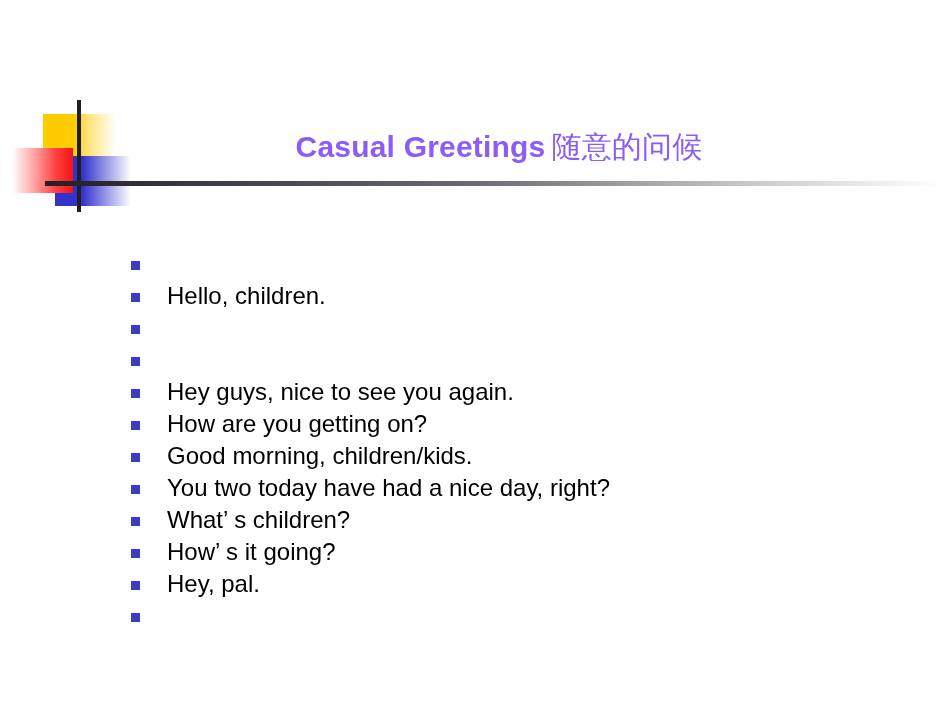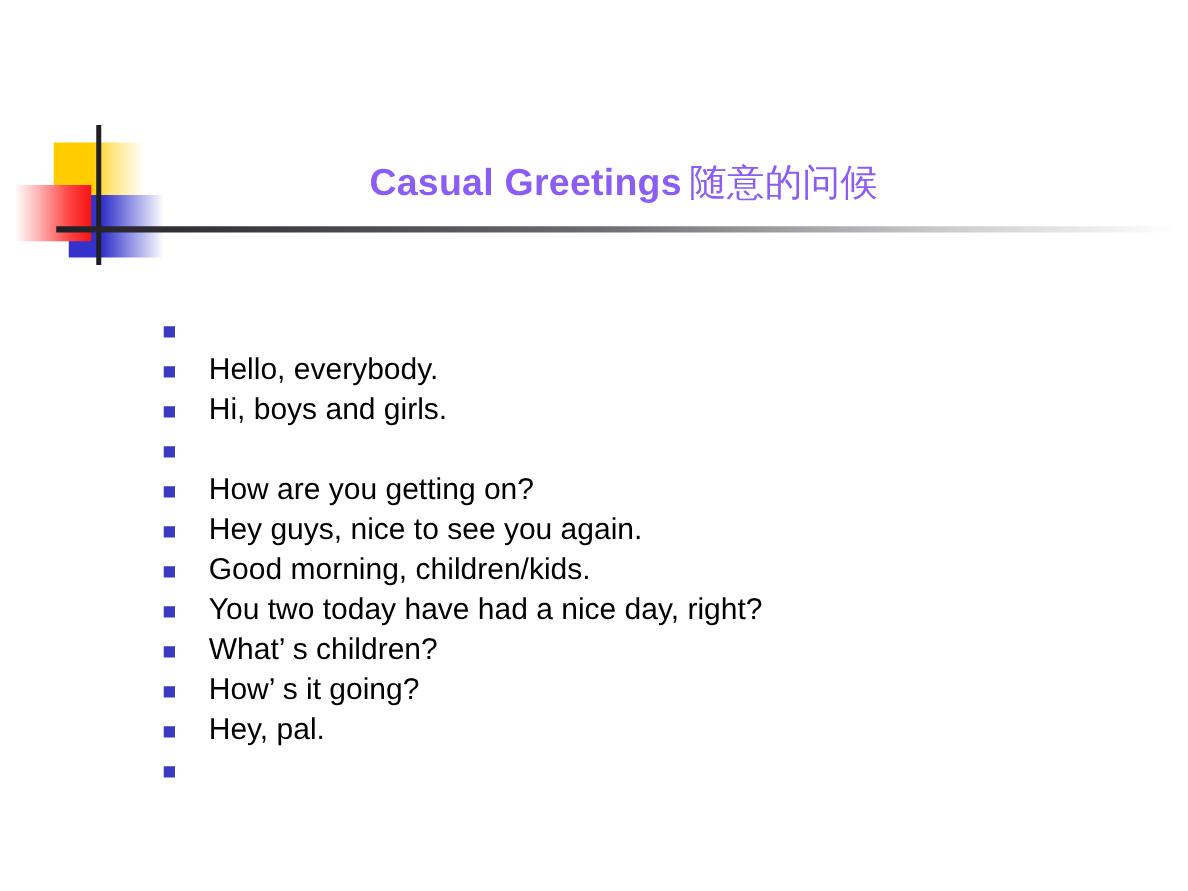--- a/index.html
+++ b/index.html
@@ -139,36 +139,35 @@
   <div id="title">
     <span>Casual Greetings</span><span class="cjk">随意的问候</span>
   </div>
 
   <ul id="body-list">
     <li>
       <span class="bullet"></span>
     </li>
     <li>
       <span class="bullet"></span>
-      <span class="txt">Hello, everybody.</span>
-    </li>
-    <li>
-      <span class="bullet"></span>
-      <span class="txt">Hi, boys and girls.</span>
+      <span class="txt">Hello, children.</span>
     </li>
     <li>
       <span class="bullet"></span>
     </li>
     <li>
       <span class="bullet"></span>
-      <span class="txt">How are you getting on?</span>
     </li>
     <li>
       <span class="bullet"></span>
       <span class="txt">Hey guys, nice to see you again.</span>
+    </li>
+    <li>
+      <span class="bullet"></span>
+      <span class="txt">How are you getting on?</span>
     </li>
     <li>
       <span class="bullet"></span>
       <span class="txt">Good morning, children/kids.</span>
     </li>
     <li>
       <span class="bullet"></span>
       <span class="txt">You two today have had a nice day, right?</span>
     </li>
     <li>

